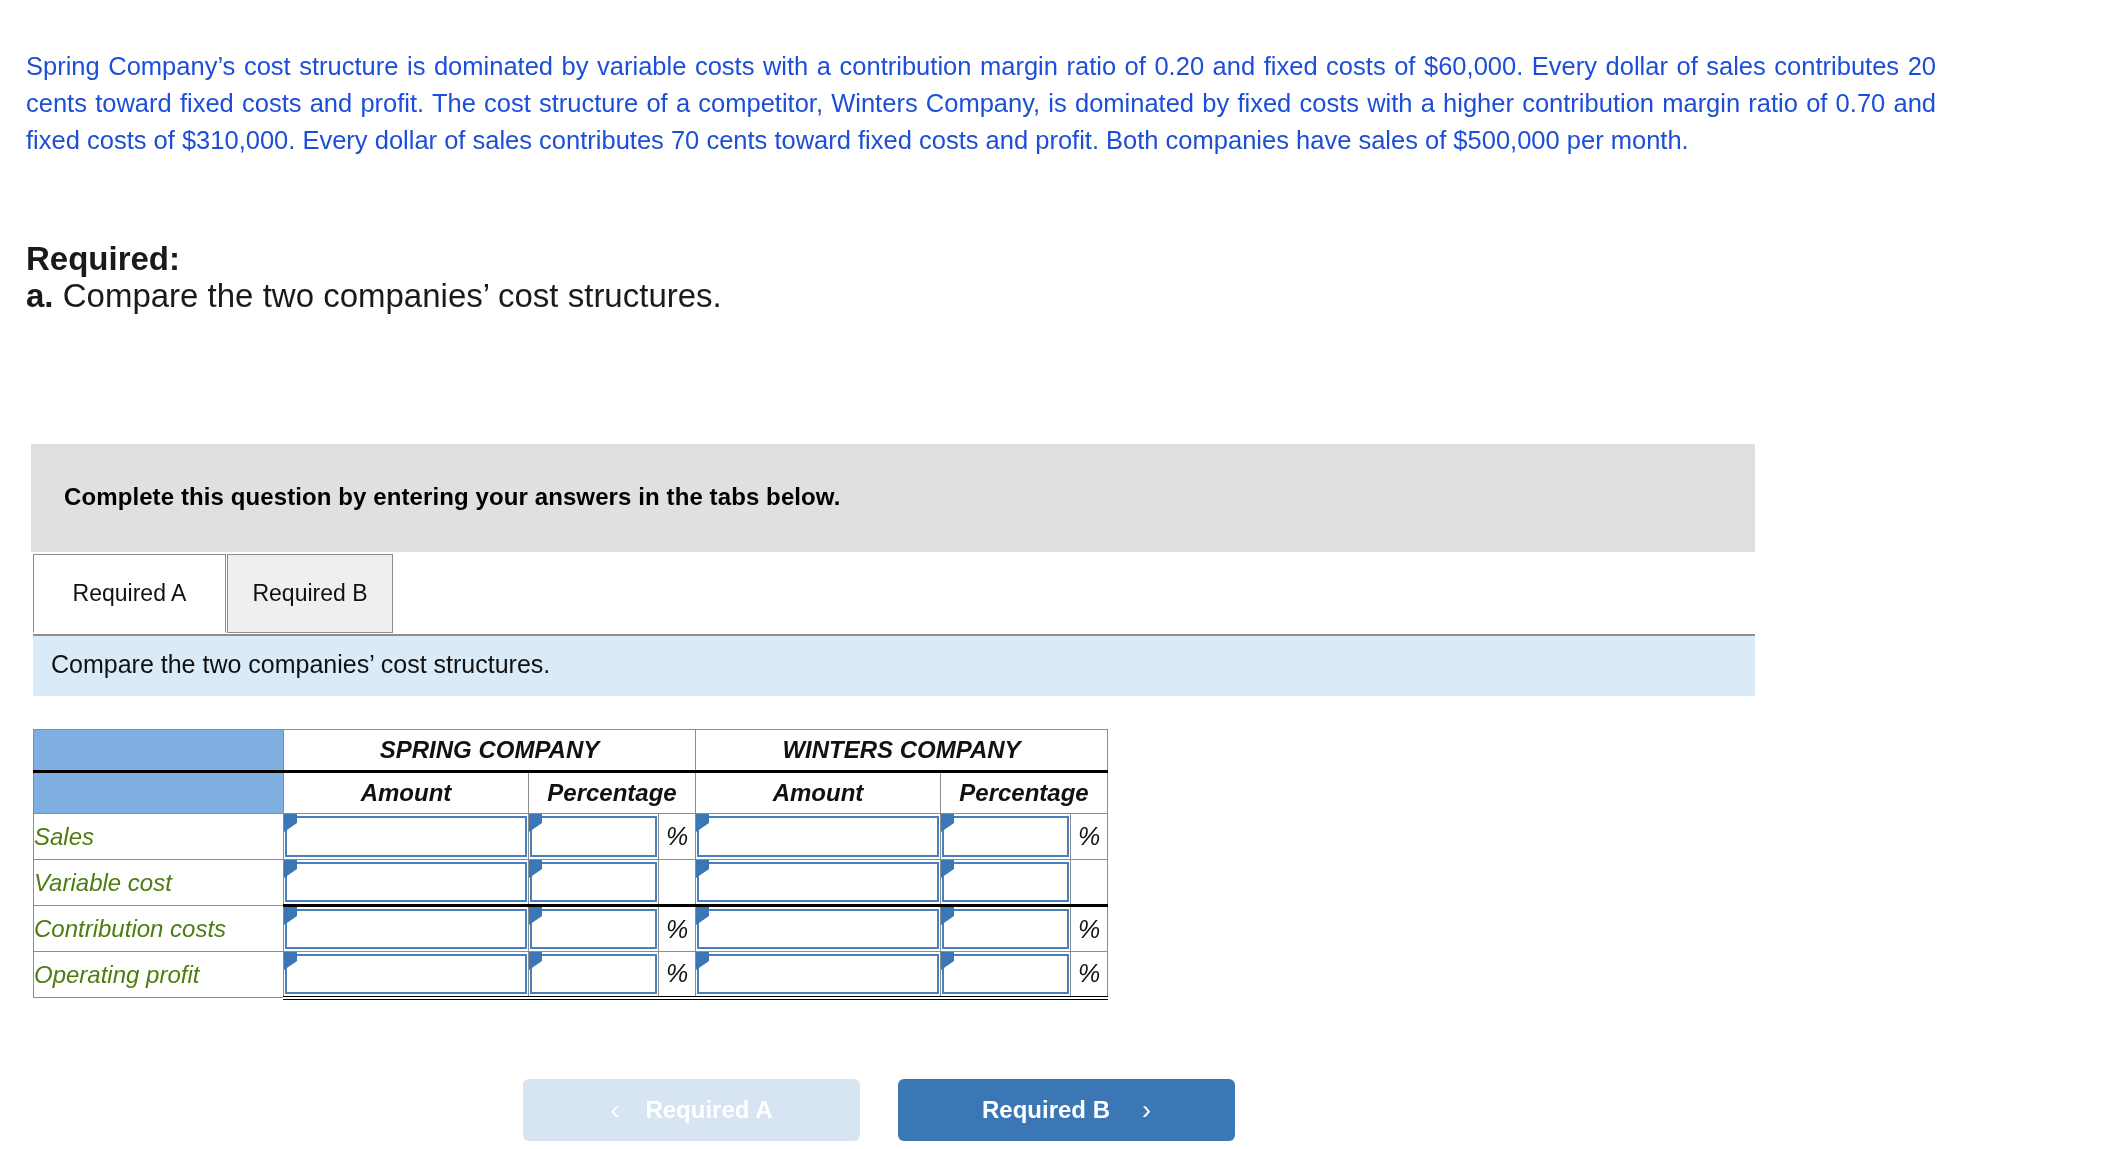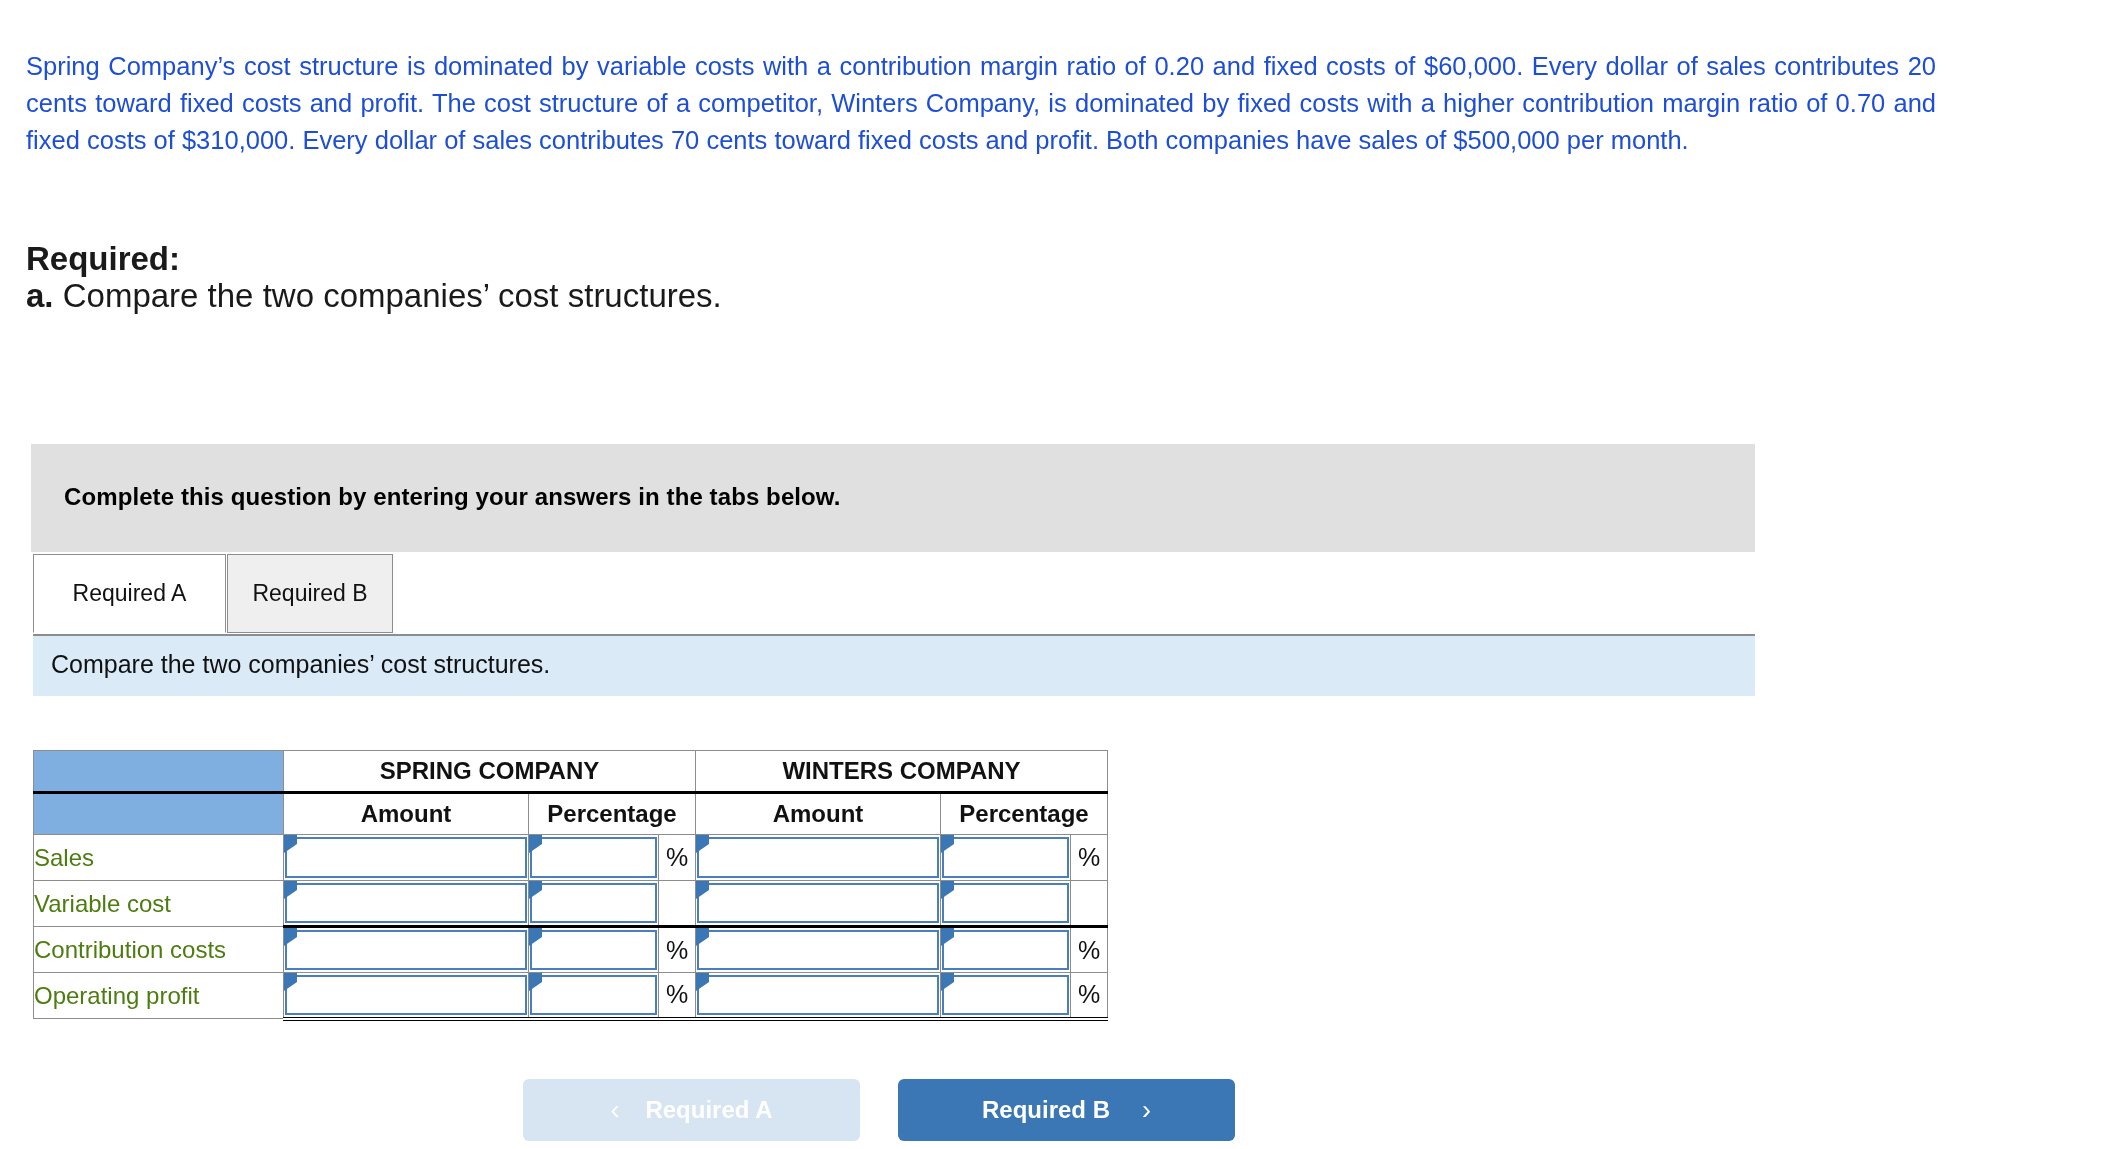--- a/index.html
+++ b/index.html
@@ -113,24 +113,25 @@
     left: 18px;
     top: 14px;
     font-size: 25px;
     color: #111;
   }
 
   
   .answer-table {
     position: absolute;
     left: 33px;
-    top: 750px;
+    top: 729px;
     border-collapse: collapse;
     table-layout: fixed;
     font-size: 23px;
+    font-style: italic;
   }
   .answer-table td {
     padding: 0;
     margin: 0;
     border: 1px solid #8d8d8d;
     box-sizing: border-box;
     background: #ffffff;
   }
   .hdr {
     background: #7fafe0;

